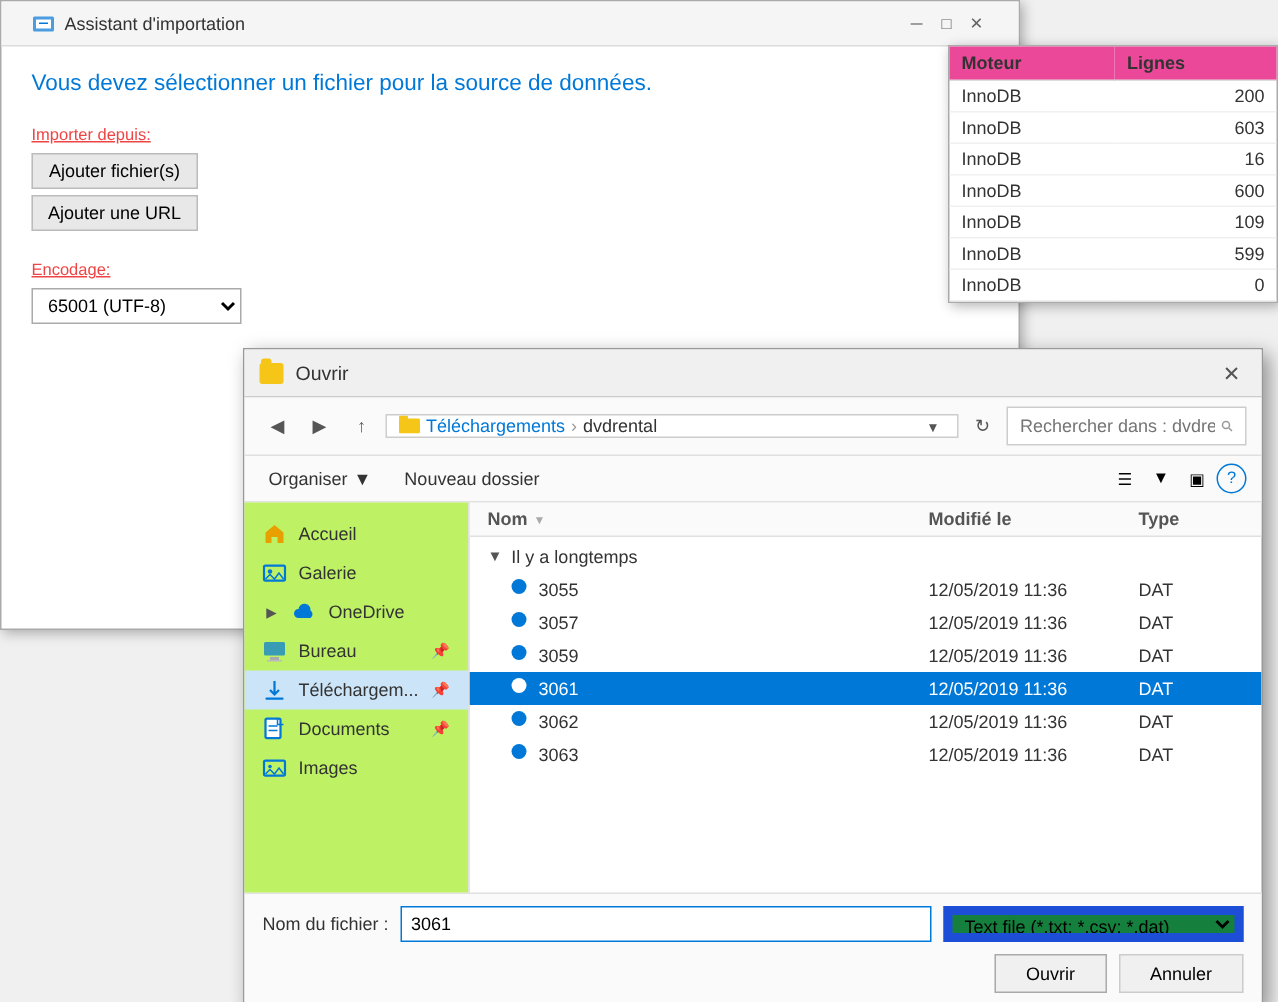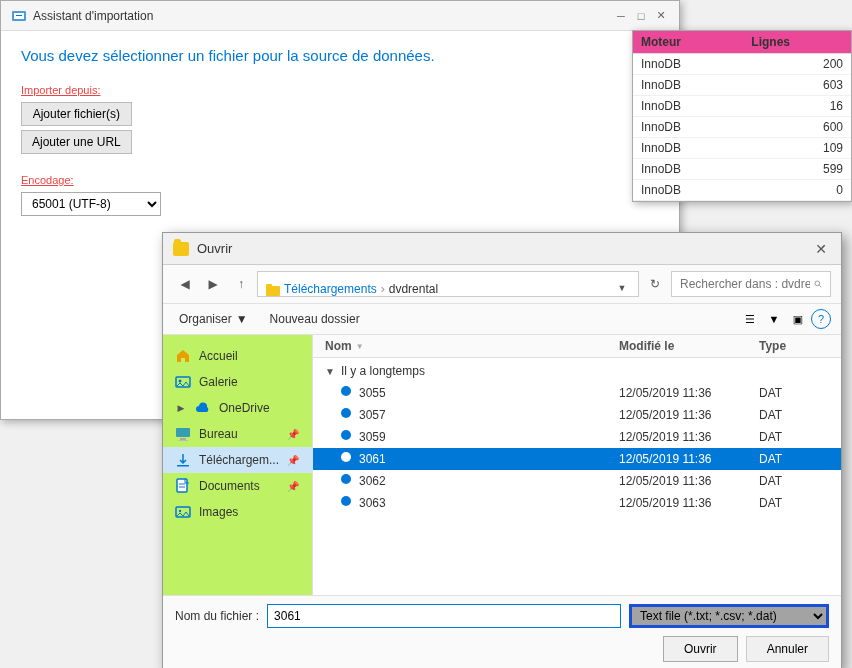--- a/index.html
+++ b/index.html
@@ -23,21 +23,21 @@
       background: #ffffff;
       border: 1px solid #aaa;
       box-shadow: 2px 2px 8px rgba(0,0,0,0.3);
     }
     .import-titlebar {
       background: #f5f5f5;
       border-bottom: 1px solid #ddd;
       height: 30px;
       display: flex;
       align-items: center;
-      padding: 0 10px;
+      padding: 0 20px;
       justify-content: space-between;
     }
     .import-titlebar-left {
       display: flex;
       align-items: center;
       gap: 6px;
       font-size: 12px;
       color: #333;
     }
     .window-icon {
@@ -232,23 +232,23 @@
       display: flex;
       align-items: center;
       justify-content: center;
       font-size: 12px;
       color: #555;
     }
     .nav-btn:disabled { color: #ccc; cursor: default; }
     .breadcrumb-bar {
       flex: 1;
       display: flex;
-      align-items: flex-end;
+      align-items: flex-start;
       border: 1px solid #ccc;
-      height: 26px;
+      height: 16px;
       padding: 0 8px;
       background: #fff;
       gap: 4px;
       font-size: 12px;
       color: #333;
     }
     .breadcrumb-arrow {
       width: 16px;
       height: 16px;
       border: 1px solid transparent;
@@ -474,24 +474,24 @@
     .file-name-input {
       flex: 1;
       height: 24px;
       border: 1px solid #0078d7;
       padding: 0 6px;
       font-size: 12px;
       outline: none;
     }
     .file-type-select {
       height: 24px;
-      border: 3px solid #1d4ed8;
+      border: 6px solid #1d4ed8;
       padding: 0 4px;
       font-size: 12px;
-      background: #a3a3a3;
+      background: #15803d;
       width: 200px;
     }
     .file-action-row {
       display: flex;
       justify-content: flex-end;
       gap: 8px;
     }
     .dialog-btn {
       padding: 5px 20px;
       font-size: 12px;

